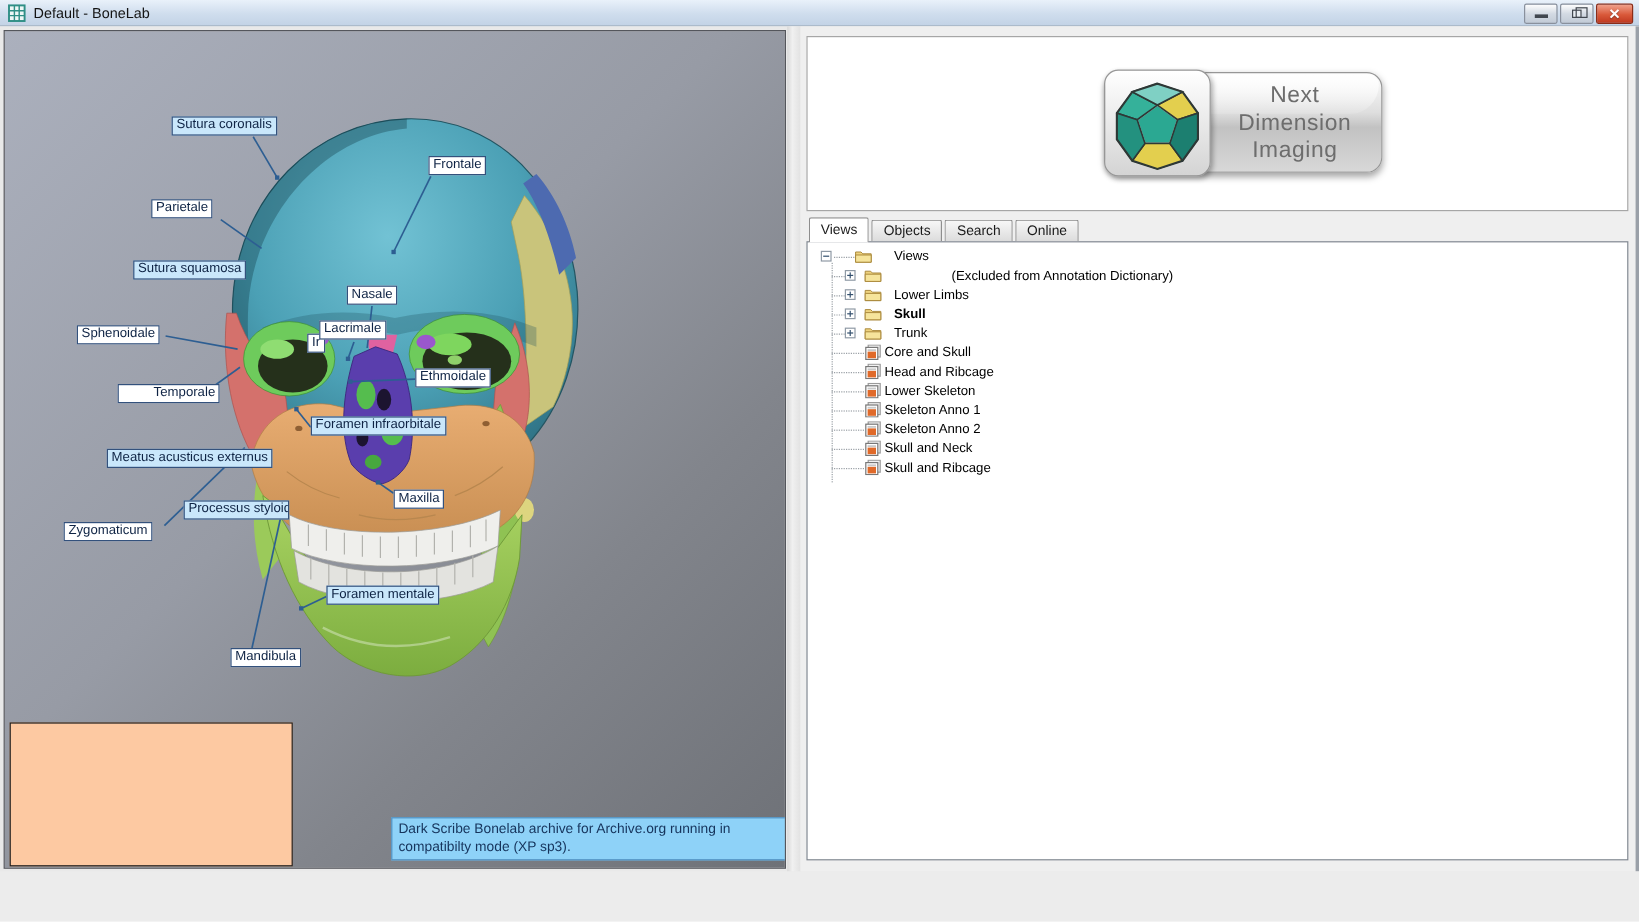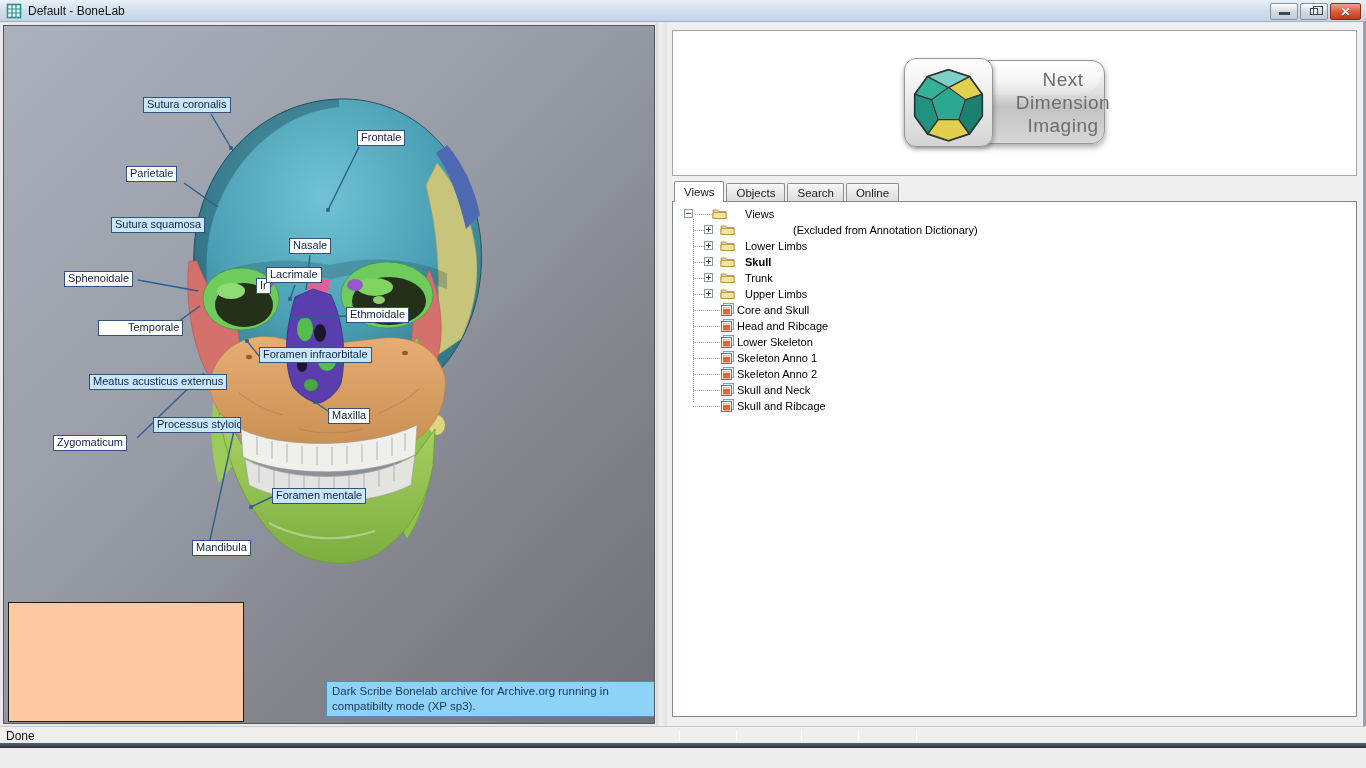--- a/index.html
+++ b/index.html
@@ -38,21 +38,21 @@
   .tooltip { position:absolute; z-index:6; width:330px; background:#8ed2f8; border:1px solid #4f8fc0; color:#16345c;
     font-size:11.5px; line-height:15px; padding:2px 5px; }
   #skull { position:absolute; left:175px; top:67px; z-index:2; }
 
   
   .splitter { position:absolute; left:656px; top:0; width:11px; height:704px; background:linear-gradient(90deg,#d9d9d9,#f0f0f0 40%,#e2e2e2); cursor:col-resize; }
 
   
   .rightpanel { position:absolute; left:667px; top:0; width:699px; height:704px; background:#efefef; border-right:3px solid #9aa0a8; }
   .logo-box { position:absolute; left:5px; top:8px; width:685px; height:146px; background:#ffffff; border:1px solid #a6a6a6; }
-  .brand-badge { position:absolute; left:232px; top:29px; width:200px; height:84px; border-radius:13px; cursor:pointer;
+  .brand-badge { position:absolute; left:248px; top:29px; width:231px; height:84px; border-radius:13px; cursor:pointer;
     background:linear-gradient(180deg,#fefefe 0%,#dedede 40%,#c2c2c2 55%,#d8d8d8 100%);
     border:1px solid #979797; box-shadow:0 3px 6px rgba(0,0,0,.35); }
   .brand-badge:after { content:""; position:absolute; left:2px; top:1px; right:2px; height:40%; border-radius:11px 11px 30px 30px;
     background:linear-gradient(180deg,rgba(255,255,255,.9),rgba(255,255,255,.1)); }
   .brand-tile { position:absolute; left:-2px; top:-3px; width:89px; height:89px; border-radius:12px; z-index:2;
     background:linear-gradient(180deg,#ffffff,#d4d4d4); border:1px solid #979797; box-shadow:1px 2px 4px rgba(0,0,0,.3); }
   .brand-text { position:absolute; left:92px; top:7px; width:130px; text-align:center; z-index:2;
     font-size:19px; line-height:23px; color:#6d6d6d; letter-spacing:.5px; }
 
   
@@ -269,24 +269,20 @@
                   <path d="M1,5.5 L14,5.5 L14,11.5 L1,11.5 Z" fill="#f6e49b" stroke="#a8873a" stroke-width="0.8"></path>
                 </svg></span><span class="tlabel" style="left: 70px;">Lower Limbs</span><span class="guide-h" style="left: 20px; top: 8px; width: 11px;"></span></div>
             <div class="trow"><span class="expander plus" style="left: 31px;"></span><span><svg class="ticon" viewBox="0 0 15 13" style="left: 47px;">
                   <path d="M1,3 L1,11.5 L14,11.5 L14,4.5 L7,4.5 L5.5,3 Z" fill="#eed27e" stroke="#a8873a" stroke-width="0.8"></path>
                   <path d="M1,5.5 L14,5.5 L14,11.5 L1,11.5 Z" fill="#f6e49b" stroke="#a8873a" stroke-width="0.8"></path>
                 </svg></span><span class="tlabel" style="left: 70px; font-weight: bold;">Skull</span><span class="guide-h" style="left: 20px; top: 8px; width: 11px;"></span></div>
             <div class="trow"><span class="expander plus" style="left: 31px;"></span><span><svg class="ticon" viewBox="0 0 15 13" style="left: 47px;">
                   <path d="M1,3 L1,11.5 L14,11.5 L14,4.5 L7,4.5 L5.5,3 Z" fill="#eed27e" stroke="#a8873a" stroke-width="0.8"></path>
                   <path d="M1,5.5 L14,5.5 L14,11.5 L1,11.5 Z" fill="#f6e49b" stroke="#a8873a" stroke-width="0.8"></path>
                 </svg></span><span class="tlabel" style="left: 70px;">Trunk</span><span class="guide-h" style="left: 20px; top: 8px; width: 11px;"></span></div>
-            <div class="trow"><span class="expander plus" style="left: 31px;"></span><span><svg class="ticon" viewBox="0 0 15 13" style="left: 47px;">
-                  <path d="M1,3 L1,11.5 L14,11.5 L14,4.5 L7,4.5 L5.5,3 Z" fill="#eed27e" stroke="#a8873a" stroke-width="0.8"></path>
-                  <path d="M1,5.5 L14,5.5 L14,11.5 L1,11.5 Z" fill="#f6e49b" stroke="#a8873a" stroke-width="0.8"></path>
-                </svg></span><span class="tlabel" style="left: 70px;">Upper Limbs</span><span class="guide-h" style="left: 20px; top: 8px; width: 11px;"></span></div>
             <div class="trow"><span><svg class="ticon" viewBox="0 0 15 13" style="left: 47px;">
                   <rect x="3.5" y="0.5" width="10" height="10" fill="#f2f2f2" stroke="#9a9a9a"></rect>
                   <rect x="1.5" y="2.5" width="10" height="10" fill="#ffffff" stroke="#777"></rect>
                   <rect x="3" y="6" width="7" height="5.5" fill="#e06a2a"></rect>
                   <rect x="3" y="4" width="7" height="1.5" fill="#c9c9c9"></rect>
                 </svg></span><span class="tlabel" style="left: 62px;">Core and Skull</span><span class="guide-h" style="left: 20px; top: 8px; width: 27px;"></span></div>
             <div class="trow"><span><svg class="ticon" viewBox="0 0 15 13" style="left: 47px;">
                   <rect x="3.5" y="0.5" width="10" height="10" fill="#f2f2f2" stroke="#9a9a9a"></rect>
                   <rect x="1.5" y="2.5" width="10" height="10" fill="#ffffff" stroke="#777"></rect>
                   <rect x="3" y="6" width="7" height="5.5" fill="#e06a2a"></rect>
@@ -321,22 +317,13 @@
                   <rect x="1.5" y="2.5" width="10" height="10" fill="#ffffff" stroke="#777"></rect>
                   <rect x="3" y="6" width="7" height="5.5" fill="#e06a2a"></rect>
                   <rect x="3" y="4" width="7" height="1.5" fill="#c9c9c9"></rect>
                 </svg></span><span class="tlabel" style="left: 62px;">Skull and Ribcage</span><span class="guide-h" style="left: 20px; top: 8px; width: 27px;"></span></div>
             <div class="guide-v" style="left: 20px; top: 17px; height: 183px;"></div>
           </div>
       </div>
     </div>
   </div>
 
-  <div class="statusbar">
-    <span class="status-text">Done</span>
-    <div class="status-sep" style="left:679px"></div>
-    <div class="status-sep" style="left:736px"></div>
-    <div class="status-sep" style="left:801px"></div>
-    <div class="status-sep" style="left:858px"></div>
-    <div class="status-sep" style="left:916px"></div>
-    <div class="frame-bottom"></div>
-  </div>
 </div>
 
 </body></html>

